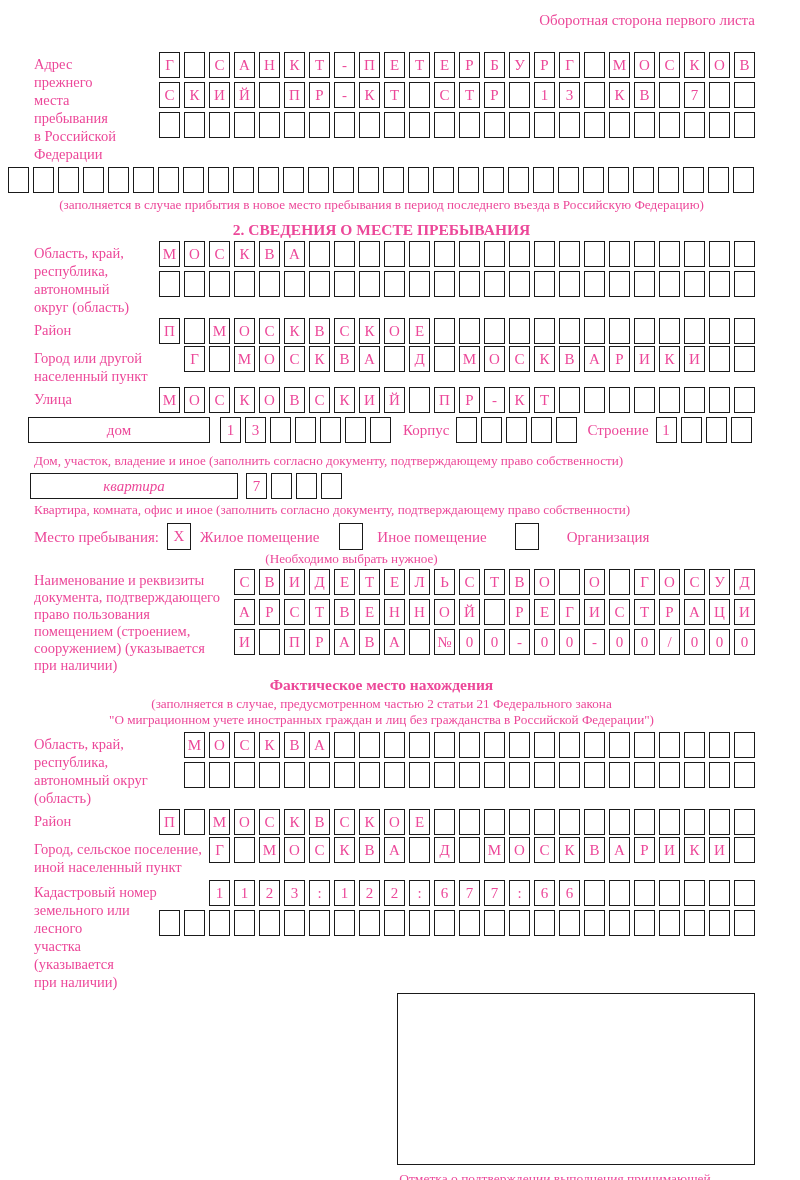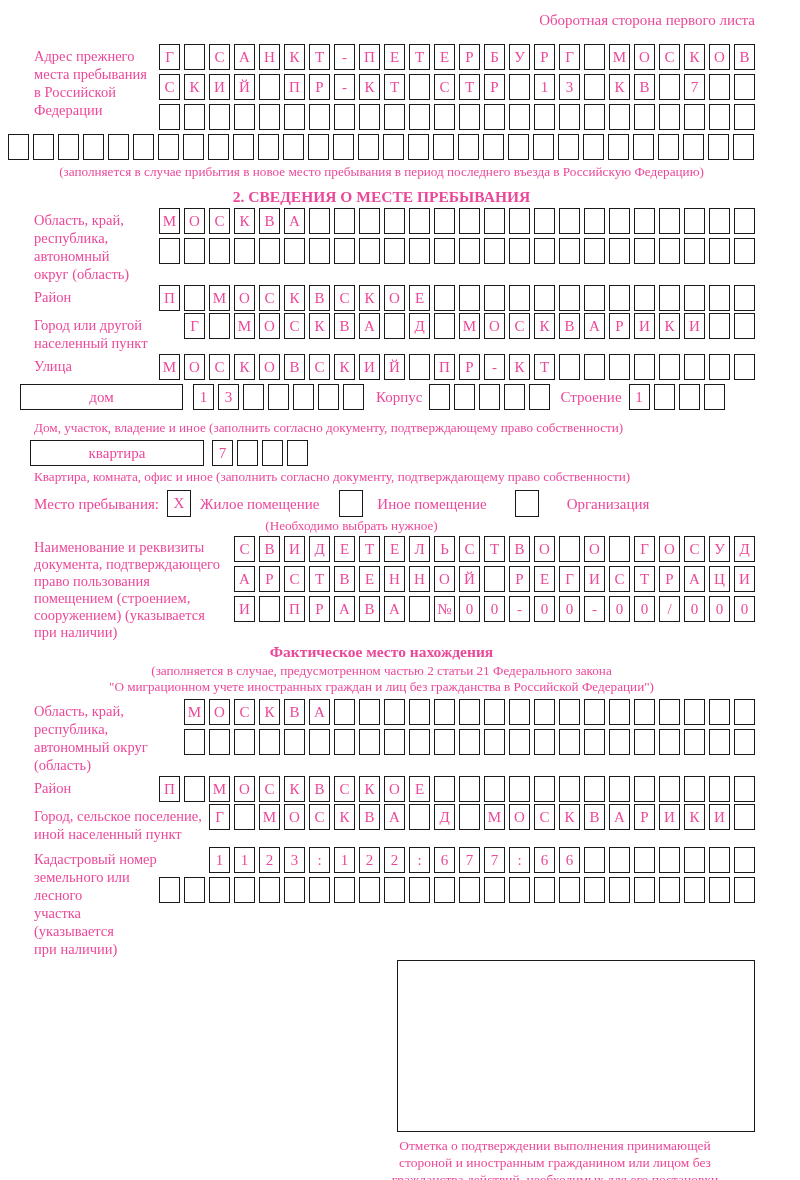--- a/index.html
+++ b/index.html
@@ -21,21 +21,21 @@
   .h-bold{font-weight:bold;text-align:center;font-size:15.5px;line-height:18px;}
   .widebox{height:26px;border:1.6px solid #1a1a1a;box-sizing:border-box;display:flex;
            align-items:center;justify-content:center;font-size:15px;background:#fff;}
   .domrow{display:flex;align-items:flex-start;}
   .inline-label{font-size:15px;line-height:26px;white-space:nowrap;}
   .mestorow{display:flex;align-items:center;padding-left:26px;}
   .mlabel{font-size:15px;line-height:20px;white-space:nowrap;}
   .stamp{width:358px;height:172px;border:1.8px solid #1a1a1a;box-sizing:border-box;margin-left:auto;margin-top:2px;}
   .caption{width:400px;margin-left:auto;text-align:center;font-size:13.5px;line-height:17px;white-space:pre-line;margin-top:5px;}
   .pre{white-space:pre-line;}
-  .mt2{margin-top:2px;} .mt4{margin-top:4px;} .mt8{margin-top:8px;} .mt16{margin-top:16px;}
+  .mt2{margin-top:2px;} .mt4{margin-top:4px;} .mt8{margin-top:8px;} .mt16{margin-top:24px;gap:25px;}
 </style>
 </head>
 <body>
 
 <div class="page">
   <div class="content">
 
     <div class="corner">Оборотная сторона первого листа</div>
 
     <div class="fieldrow mt16">
@@ -311,21 +311,21 @@
             <span class="cell"></span>
             <span class="cell"></span>
             <span class="cell"></span>
             <span class="cell"></span>
             <span class="cell"></span>
           </div>
         </div>
     </div>
 
     <div class="domrow mt4">
-      <div class="widebox" style="width:163px;margin-left:12px;">дом</div>
+      <div class="widebox" style="width:182px;margin-left:20px;">дом</div>
       <div class="cellrow" style="margin-left:10px;">
           <span class="cell">1</span>
           <span class="cell">3</span>
           <span class="cell"></span>
           <span class="cell"></span>
           <span class="cell"></span>
           <span class="cell"></span>
           <span class="cell"></span>
         </div>
       <div class="inline-label" style="margin:0 7px 0 12px;">Корпус</div>
@@ -340,21 +340,21 @@
       <div class="cellrow">
           <span class="cell">1</span>
           <span class="cell"></span>
           <span class="cell"></span>
           <span class="cell"></span>
         </div>
     </div>
     <div class="note note-ind" style="margin-top:3px;">Дом, участок, владение и иное (заполнить согласно документу, подтверждающему право собственности)</div>
 
     <div class="domrow mt4">
-      <div class="widebox" style="width:174px;margin-left:22px;">квартира</div>
+      <div class="widebox" style="width:208px;margin-left:22px;font-style:italic;">квартира</div>
       <div class="cellrow" style="margin-left:8px;">
           <span class="cell">7</span>
           <span class="cell"></span>
           <span class="cell"></span>
           <span class="cell"></span>
         </div>
     </div>
     <div class="note note-ind" style="margin-top:3px;">Квартира, комната, офис и иное (заполнить согласно документу, подтверждающему право собственности)</div>
 
     <div class="mestorow" style="margin-top:5px;">

